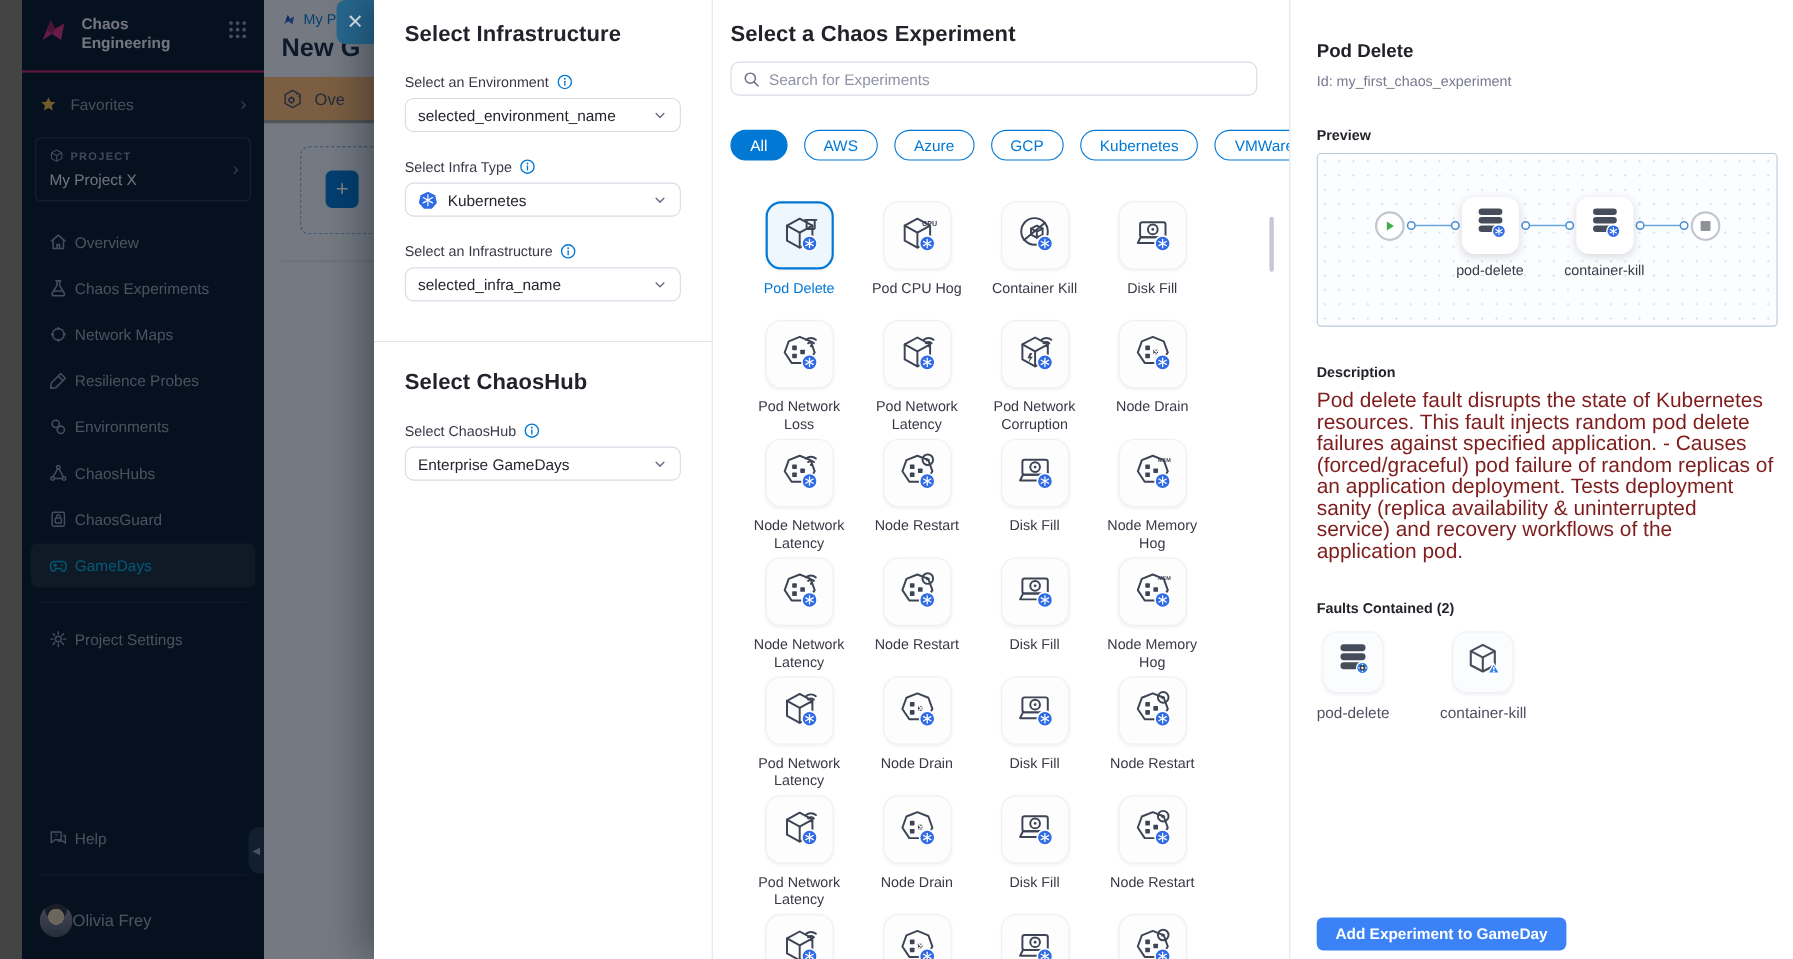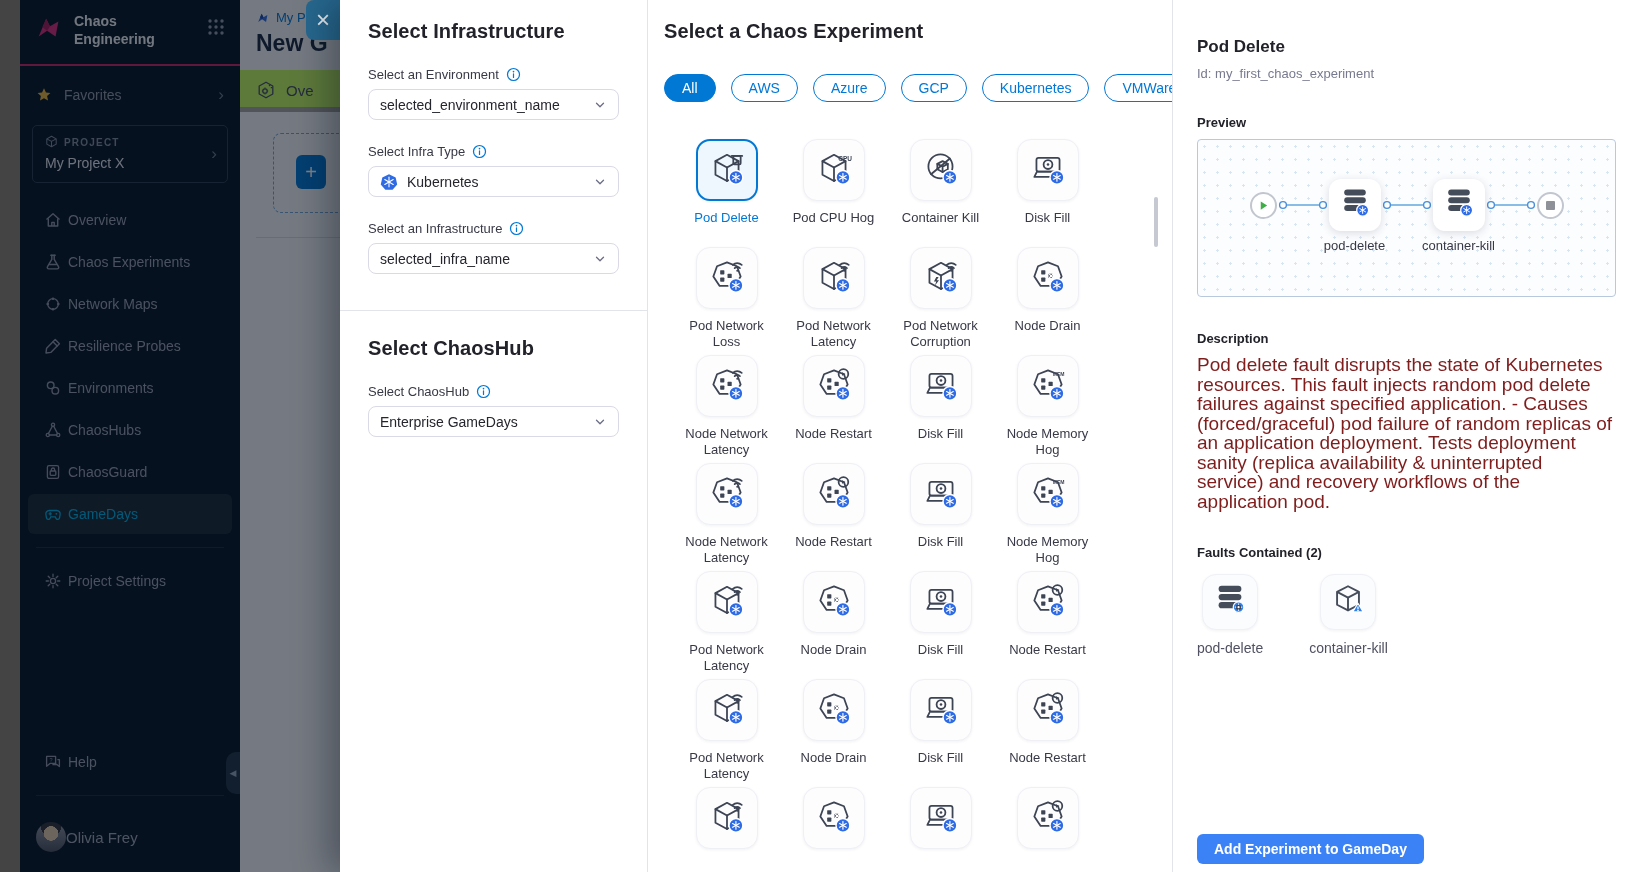--- a/index.html
+++ b/index.html
@@ -31,21 +31,21 @@
   .sb-user { display:flex; align-items:center; padding:14px 16px 20px 16px; color:#9aa3b5; font-size:15px; cursor:pointer; }
   .avatar { width:30px; height:30px; border-radius:50%;
     background: radial-gradient(circle at 50% 38%, #d9c7ae 0 30%, transparent 31%),
                 radial-gradient(circle at 50% 12%, #2e3440 0 34%, transparent 35%),
                 linear-gradient(180deg, #8d94a4 0%, #4b5263 100%); }
   .sb-collapse { position:absolute; right:0; top:752px; width:14px; height:42px; background:#203549; border-radius:10px 0 0 10px; display:flex; align-items:center; justify-content:center; color:#8fa3bb; font-size:9px; cursor:pointer; z-index:1; }
   
   .underlay { position:absolute; left:220px; top:0; width:100px; height:872px; background:#eef2f8; z-index:1; overflow:hidden; }
   .u-crumb { position:absolute; left:16px; top:10px; display:flex; align-items:center; gap:6px; color:#0278d5; font-size:13px; white-space:nowrap; cursor:pointer; }
   .u-title { position:absolute; left:16px; top:30px; font-size:23px; font-weight:700; color:#182a43; white-space:nowrap; }
-  .u-tabbar { position:absolute; left:0; top:70px; width:100%; height:42px; background:#bef264; border-bottom:5px solid #a3a3a3; }
+  .u-tabbar { position:absolute; left:0; top:70px; width:100%; height:42px; background:#fdba74; border-bottom:3px solid #a3a3a3; }
   .u-tab { position:absolute; left:16px; top:10px; display:flex; align-items:center; gap:10px; color:#44506b; font-size:15px; white-space:nowrap; cursor:pointer; }
   .u-tab .ticon { width:20px; height:20px; color:#44506b; }
   .u-dashed { position:absolute; left:33px; top:133px; width:90px; height:80px; border:1.5px dashed #6ea3d8; border-radius:8px; }
   .u-plus { position:absolute; left:56px; top:155px; width:30px; height:34px; background:#0278d5; border:none; border-radius:6px; color:#fff; font-size:20px; line-height:1; cursor:pointer; }
   .u-hr { position:absolute; left:16px; top:237px; width:84px; border-top:1px solid #d2d8e2; }
   
   .dim { position:absolute; left:0; top:0; width:320px; height:872px; background:rgba(5,12,22,0.52); z-index:2; pointer-events:none; }
   .modal-close { position:absolute; left:286px; top:0; width:34px; height:40px; background:#27688f; border:none; border-radius:8px 0 0 8px; color:#e9eef3; font-size:24px; line-height:36px; text-align:center; cursor:pointer; z-index:3; }
   
   .modal { position:absolute; left:320px; top:0; width:1310px; height:872px; background:#fff; display:flex; z-index:3; box-shadow:-12px 0 32px rgba(7,15,25,0.35); }
@@ -343,20 +343,27 @@
           <span class="sval">Enterprise GameDays</span>
           <span class="dchev"><svg viewBox="0 0 16 16" fill="none" stroke="#6b6d85" stroke-width="1.5" stroke-linecap="round" stroke-linejoin="round">
                 <path d="M4 6 l4 4 4 -4"></path>
               </svg></span>
         </button>
       </div>
     </section>
 
     <section class="p-mid">
       <h2>Select a Chaos Experiment</h2>
+      <div class="searchbox">
+        <span class="sicon"><svg viewBox="0 0 18 18" fill="none" stroke="currentColor" stroke-width="1.5" stroke-linecap="round">
+              <circle cx="8" cy="8" r="5.2"></circle>
+              <line x1="12" y1="12" x2="16" y2="16"></line>
+            </svg></span>
+        <input type="text" placeholder="Search for Experiments" style="">
+      </div>
       <div class="pills">
           <button class="pill active">All</button>
           <button class="pill">AWS</button>
           <button class="pill">Azure</button>
           <button class="pill">GCP</button>
           <button class="pill">Kubernetes</button>
           <button class="pill">VMWare</button>
         </div>
       <div class="exp-grid">
           <div class="exp-cell selected">

